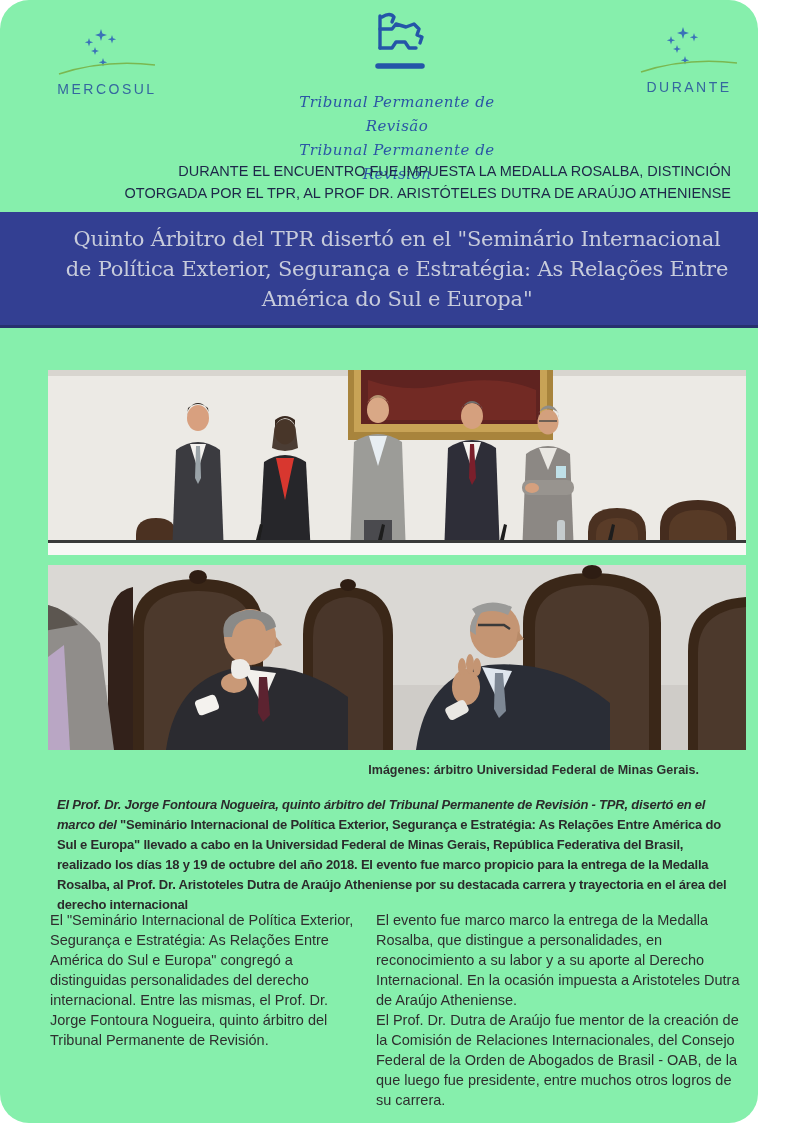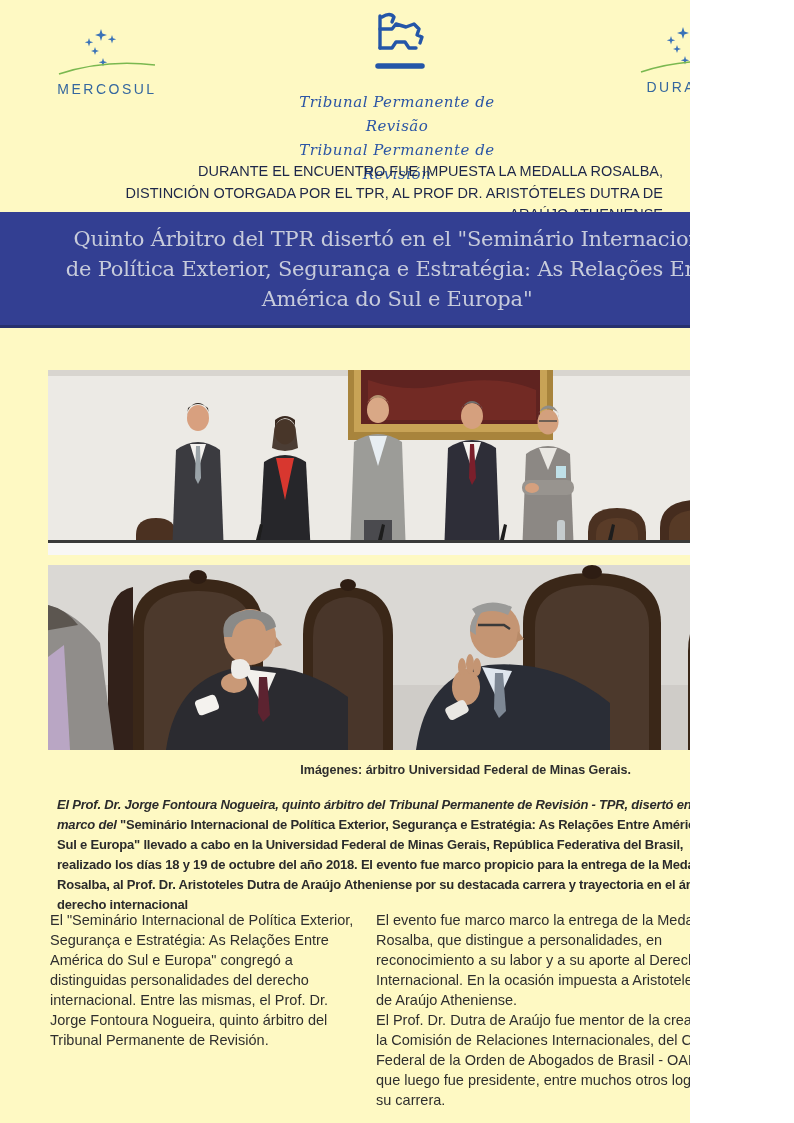--- a/index.html
+++ b/index.html
@@ -1,17 +1,17 @@
 <!DOCTYPE html>
 <html><head>
 <meta charset="utf-8">
 <style>
   html,body{margin:0;padding:0;background:#ffffff;}
-  .page{position:relative;width:690px;height:1123px;background:#fef9c3;overflow:hidden;
-        font-family:"Liberation Sans",sans-serif;}
+  .page{position:relative;width:758px;height:1123px;background:#86efac;overflow:hidden;
+        font-family:"Liberation Sans",sans-serif;border-radius:29px;}
 
   
   .logo-mercosul{position:absolute;left:52px;top:26px;width:110px;text-align:center;}
   .logo-mercosur{position:absolute;left:634px;top:24px;width:110px;text-align:center;}
   .merc-label{color:#35679f;font-size:14px;letter-spacing:2.5px;font-weight:500;margin-top:1px;}
   .logo-tpr{position:absolute;left:277px;top:8px;width:240px;text-align:center;}
   .tpr-script{font-family:"DejaVu Serif",serif;font-style:italic;color:#2b55a5;
               font-size:15px;line-height:24px;letter-spacing:0.5px;margin-top:10px;}
 
   

